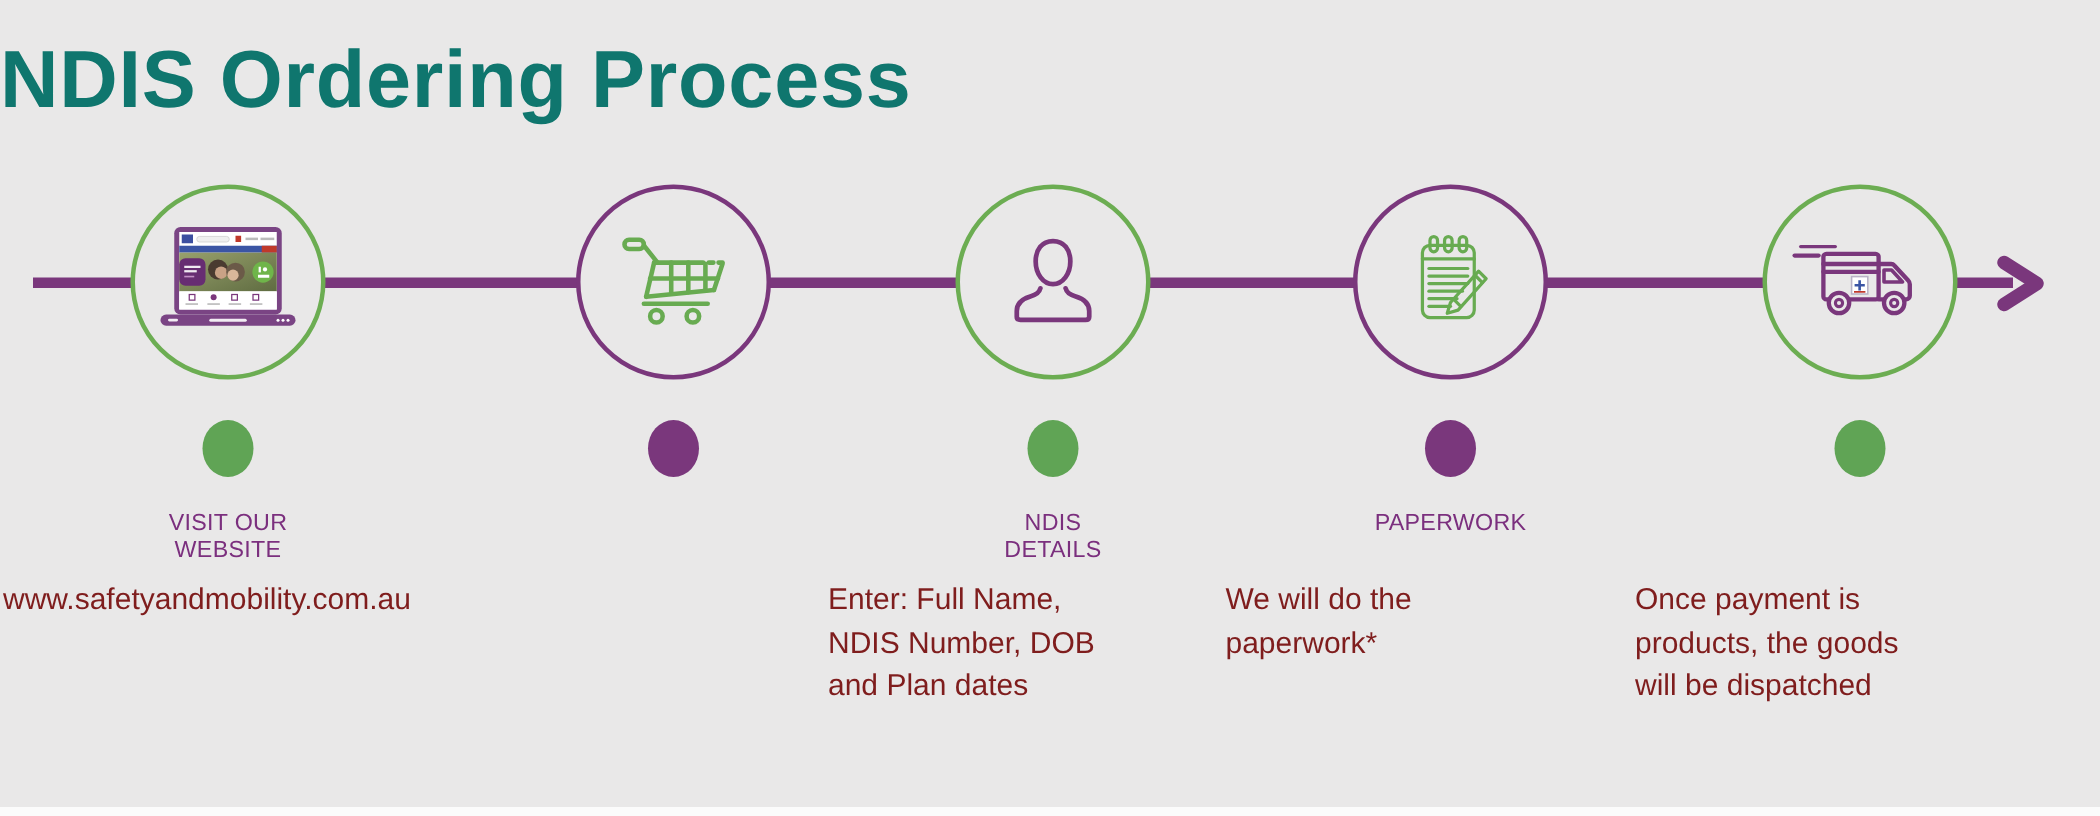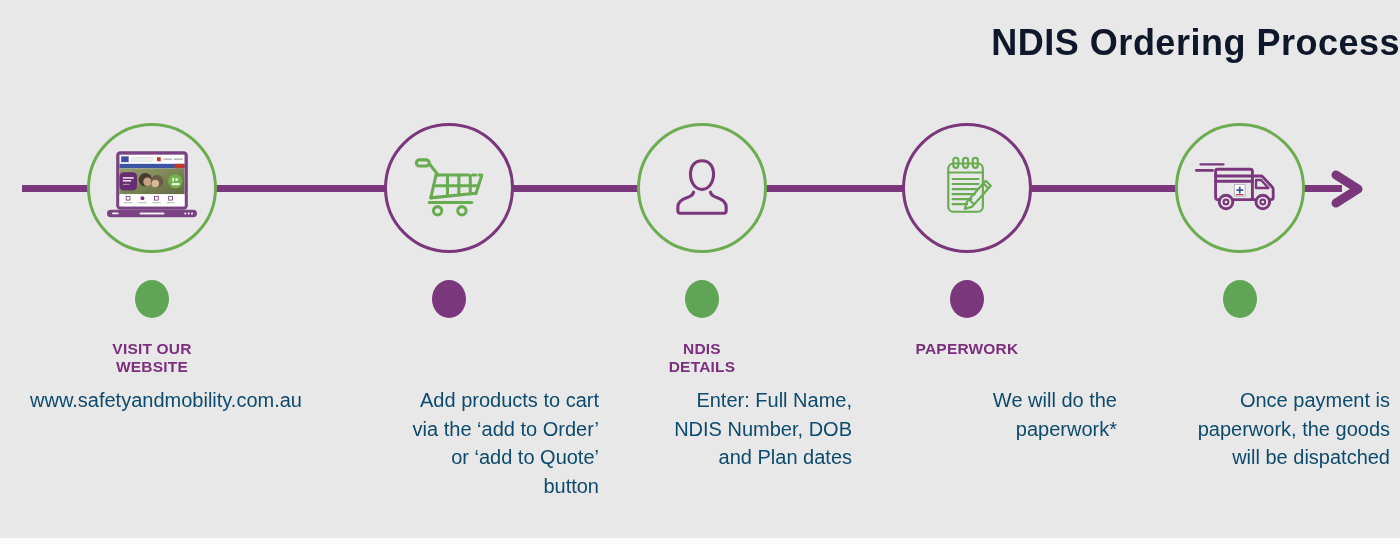--- a/index.html
+++ b/index.html
@@ -3,22 +3,22 @@
 <meta charset="utf-8">
 <style>
   html,body{margin:0;padding:0;}
   body{font-family:"Liberation Sans", sans-serif;}
   .canvas{
     position:relative;width:1400px;height:544px;
     background:#e9e8e8;overflow:hidden;
   }
   .title{
     position:absolute;top:22px;left:0;width:100%;
-    text-align:right;font-size:36px;font-weight:bold;
-    color:#0f172a;letter-spacing:0.5px;margin:0;
+    text-align:left;font-size:54px;font-weight:bold;
+    color:#0f766e;letter-spacing:0.5px;margin:0;
   }
   .timeline-line{
     position:absolute;left:22px;top:185px;width:1320px;height:7px;
     background:#7a377c;z-index:1;
   }
   .timeline-arrow{
     position:absolute;left:1328px;top:166px;z-index:1;
   }
   .step{
     position:absolute;top:0;width:300px;height:544px;z-index:2;
@@ -32,27 +32,27 @@
   .step-circle.purple{border:3px solid #7a377c;}
   .step-dot{
     position:absolute;top:280px;left:50%;transform:translateX(-50%);
     width:34px;height:38px;border-radius:50%;
   }
   .step-dot.green{background:#60a455;}
   .step-dot.purple{background:#7a377c;}
   .step-heading{
     position:absolute;top:340px;left:0;width:100%;
     text-align:center;white-space:pre-line;
-    font-size:15.5px;line-height:17.5px;font-weight:bold;
+    font-size:15.5px;line-height:17.5px;font-weight:normal;
     letter-spacing:0.2px;color:#7b2f7e;
   }
   .step-desc{
     position:absolute;top:386px;left:0;width:100%;
-    text-align:right;white-space:pre-line;
-    font-size:20px;line-height:28.5px;color:#0c4a6e;
+    text-align:left;white-space:pre-line;
+    font-size:20px;line-height:28.5px;color:#7f1d1d;
   }
   .bottom-strip{
     position:absolute;left:0;bottom:0;width:100%;height:6px;
     background:#fbfbfb;
   }
   svg{display:block;}
 </style>
 </head>
 <body>
 
@@ -133,24 +133,20 @@
           <path d="M63 33 V59"></path>
           <path d="M78 34 V57.5"></path>
           <path d="M26 63 L85.5 57"></path>
           <path d="M24 69 H80"></path>
           <circle cx="35" cy="80" r="5.5"></circle>
           <circle cx="67" cy="80" r="5.5"></circle>
         </g>
       </svg>
     </div>
     <div class="step-dot purple"></div>
-    <div class="step-desc">Add products to cart
-via the ‘add to Order’
-or ‘add to Quote’
-button</div>
   </div>
 
   <div class="step" style="left:552px;">
     <div class="step-circle green">
       <svg width="70" height="70" viewBox="0 0 100 100">
         <g fill="none" stroke="#7a377c" stroke-width="4.5" stroke-linecap="round" stroke-linejoin="round">
           <path d="M50 11 c-10.5 0 -16.5 8 -16.5 19.5 c0 11.5 7 21.5 16.5 21.5 c9.5 0 16.5 -10 16.5 -21.5 c0 -11.5 -6 -19.5 -16.5 -19.5 z"></path>
           <path d="M38 56 c-1 4 -4.5 6.3 -9 7.5 c-9.5 2.8 -13.5 8 -13.5 14 v5.5 c0 2 1.5 3 3.5 3 h62 c2 0 3.5 -1 3.5 -3 V77.5 c0 -6 -4 -11.2 -13.5 -14 c-4.5 -1.2 -8 -3.5 -9 -7.5"></path>
         </g>
       </svg>
@@ -210,18 +206,18 @@
         <g>
           <circle cx="40" cy="60" r="8.5" fill="#e9e8e8" stroke="#7a377c" stroke-width="3.6"></circle>
           <circle cx="40" cy="60" r="3" fill="none" stroke="#7a377c" stroke-width="2.6"></circle>
           <circle cx="86" cy="60" r="8.5" fill="#e9e8e8" stroke="#7a377c" stroke-width="3.6"></circle>
           <circle cx="86" cy="60" r="3" fill="none" stroke="#7a377c" stroke-width="2.6"></circle>
         </g>
       </svg>
     </div>
     <div class="step-dot green"></div>
     <div class="step-desc">Once payment is
-paperwork, the goods
+products, the goods
 will be dispatched</div>
   </div>
 
   <div class="bottom-strip"></div>
 </div>
 
 </body></html>

